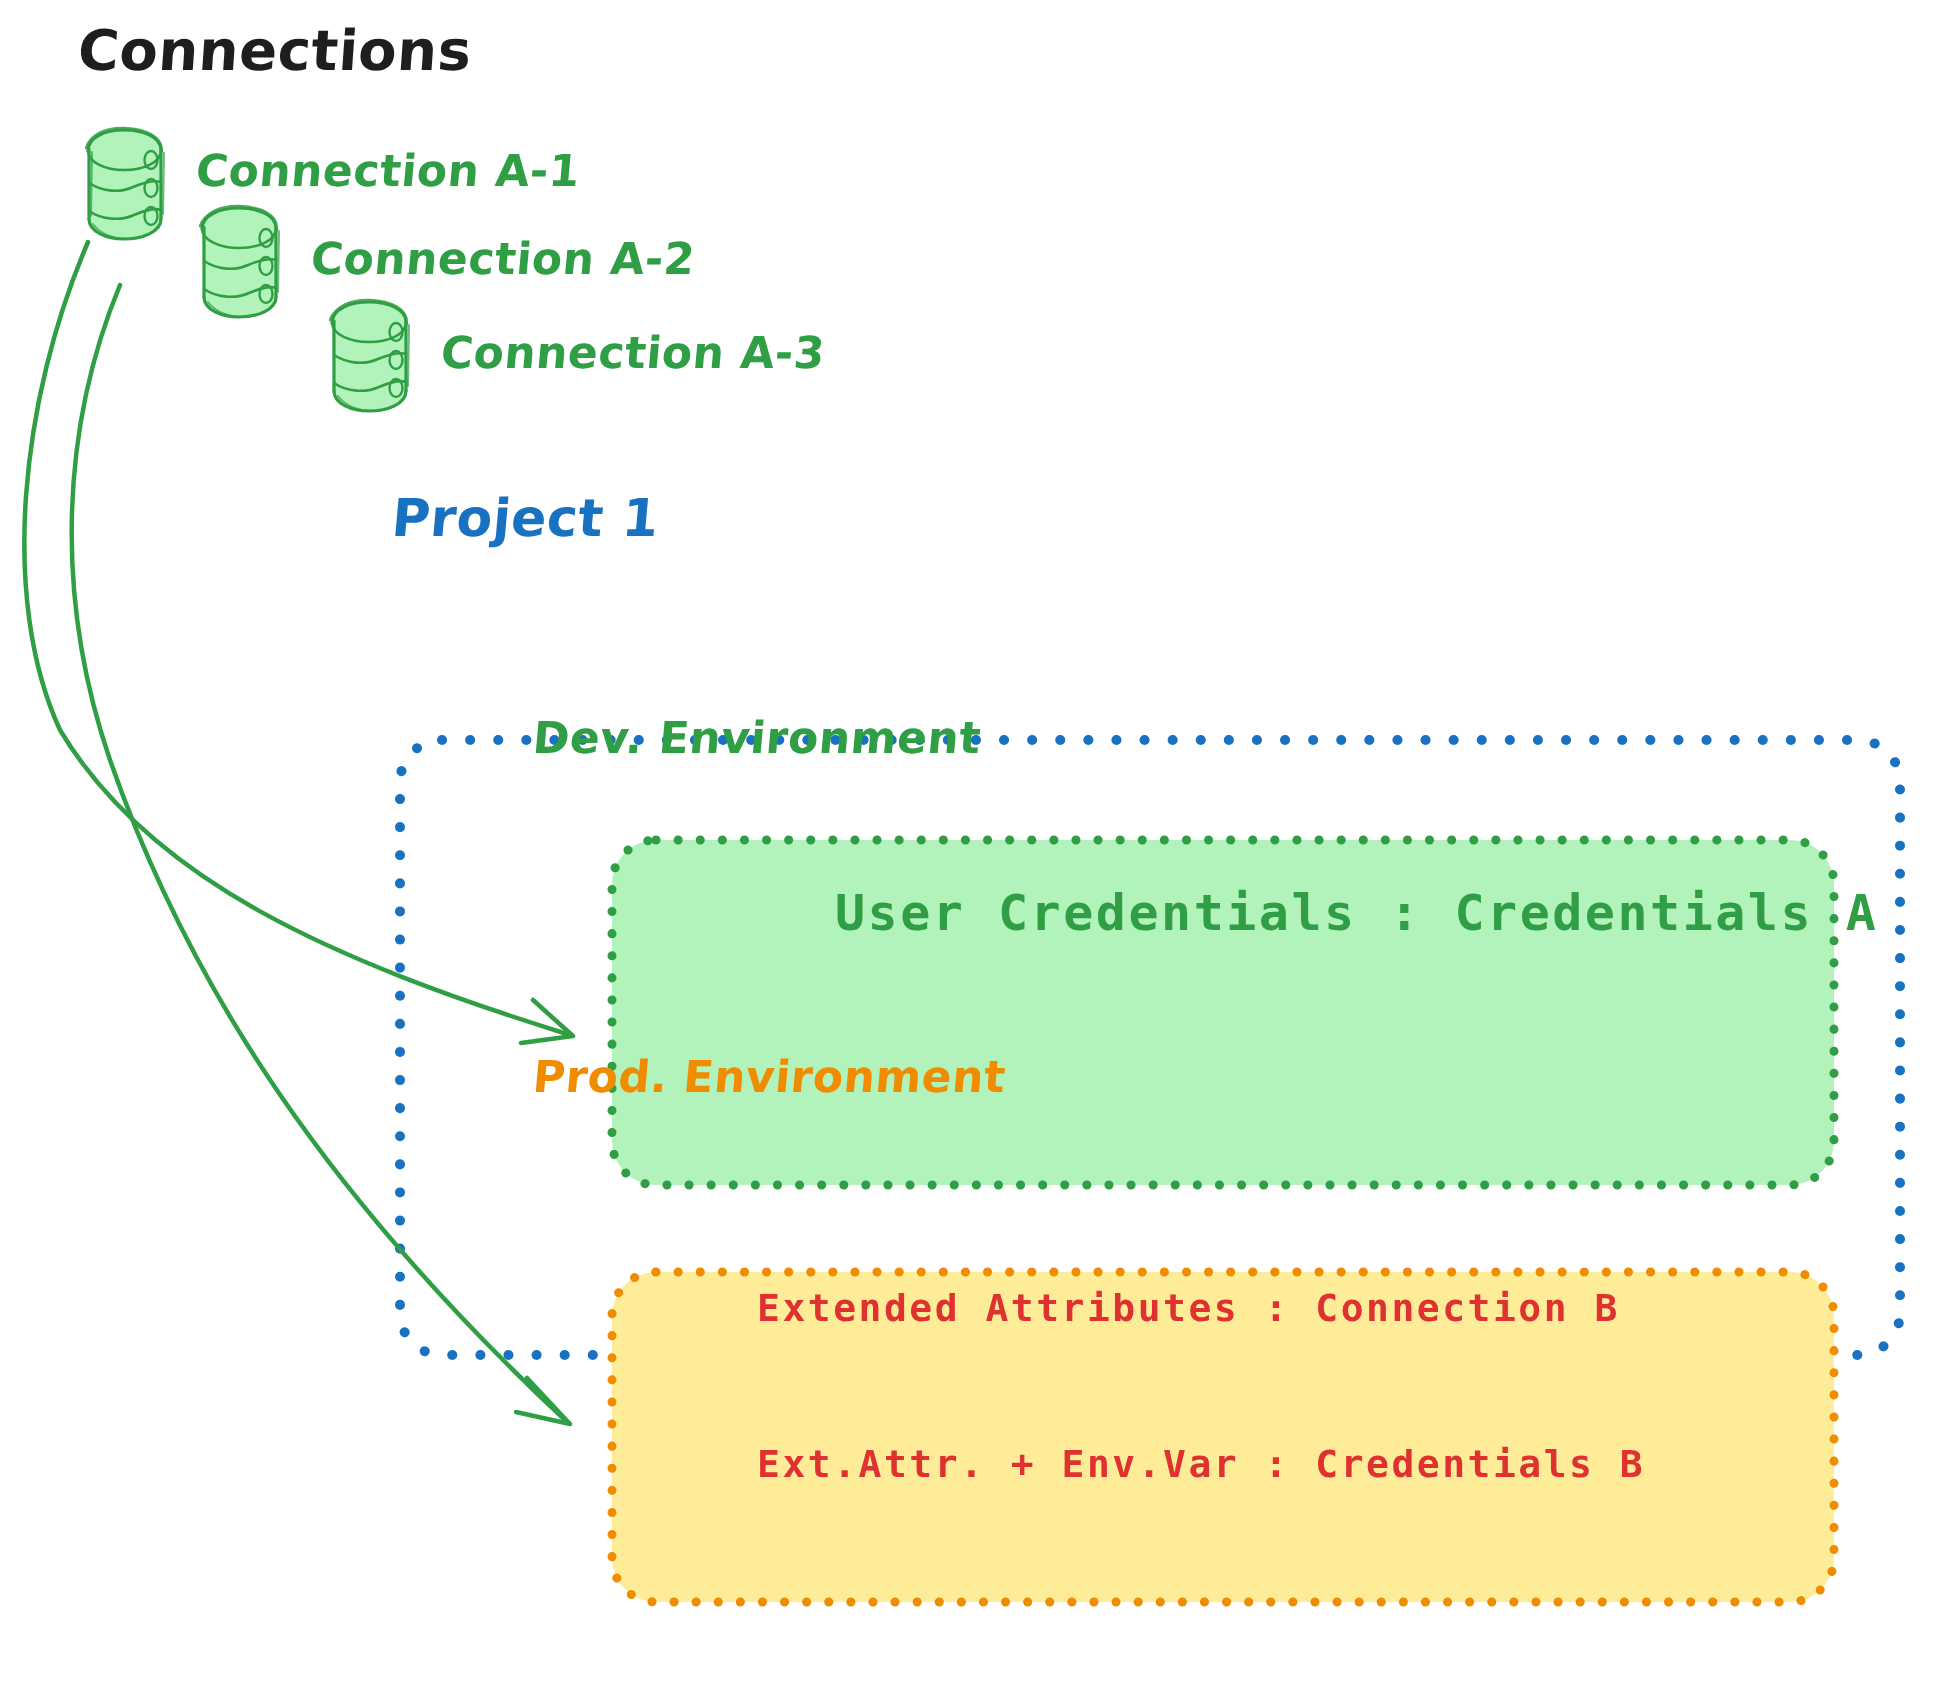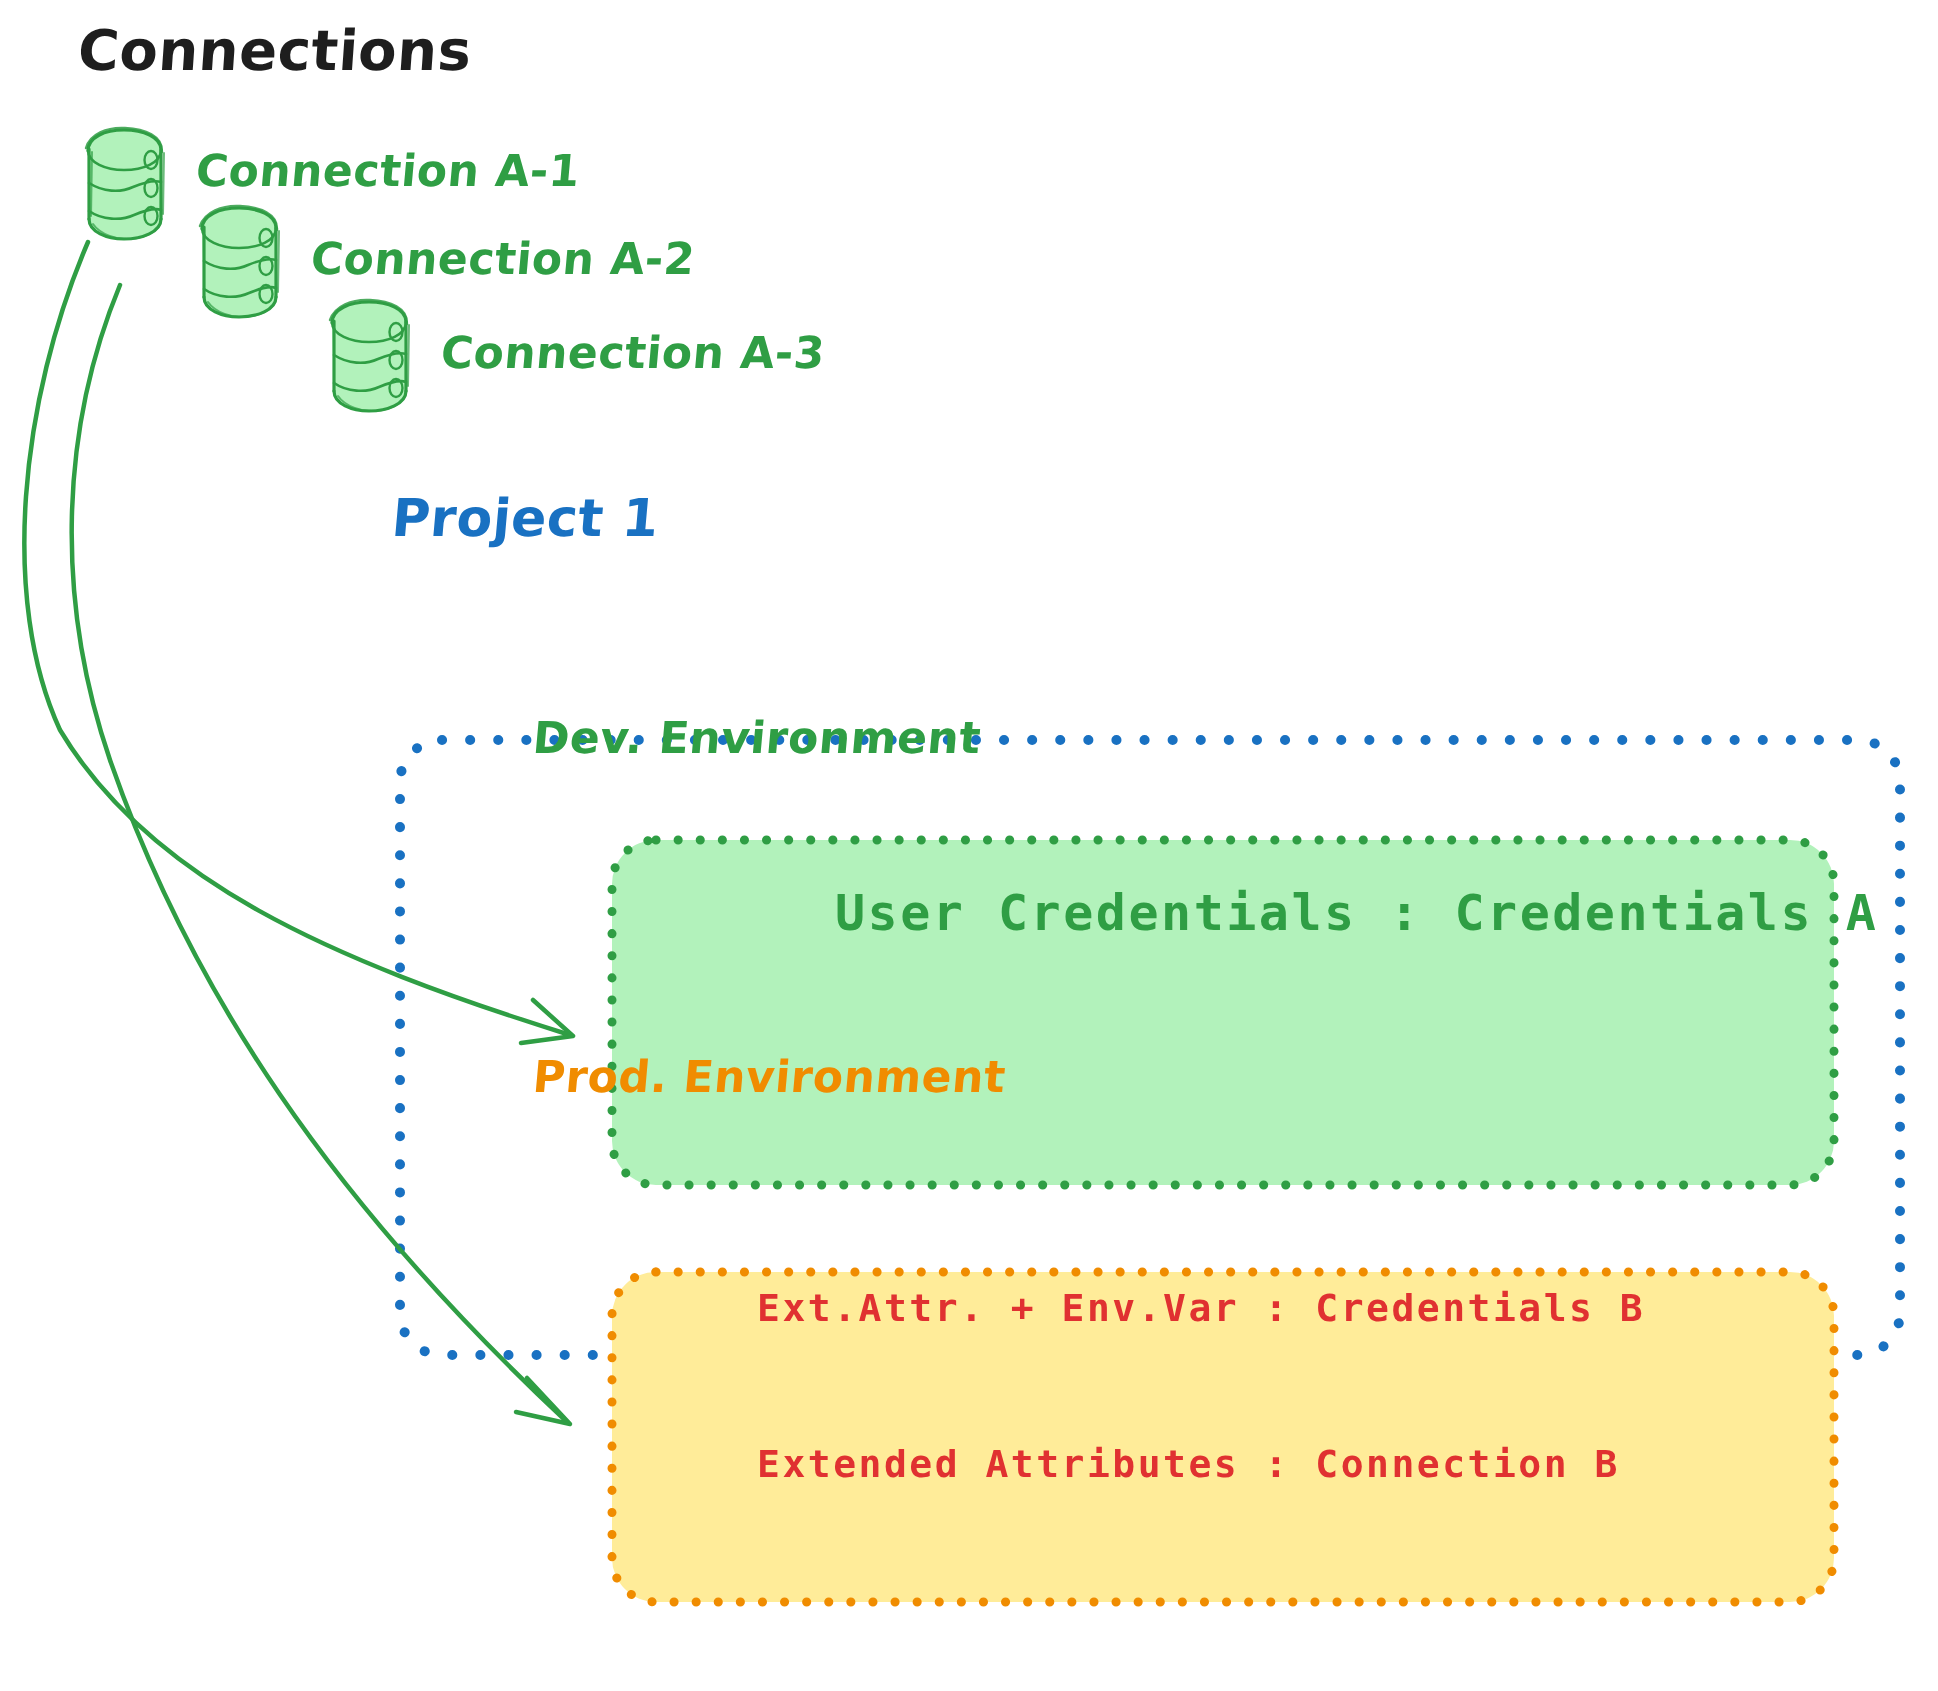--- a/index.html
+++ b/index.html
@@ -127,15 +127,15 @@
 
 <div class="tx hand" id="title-project">Project 1</div>
 
 <div class="tx hand" id="dev-title">Dev. Environment</div>
 
 <div class="tx mono" id="dev-cred">User Credentials : Credentials A</div>
 
 <div class="tx hand" id="prod-title">Prod. Environment</div>
 
 <div class="tx mono" id="prod-lines">
+  <div>Extended Attributes : Connection B</div>
   <div>Ext.Attr. + Env.Var : Credentials B</div>
-  <div>Extended Attributes : Connection B</div>
 </div>
 
 </body></html>

